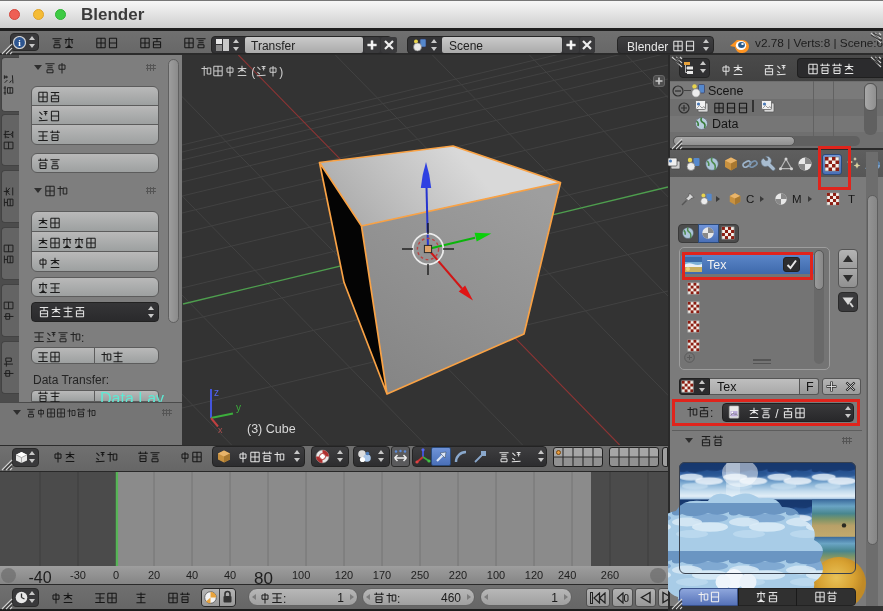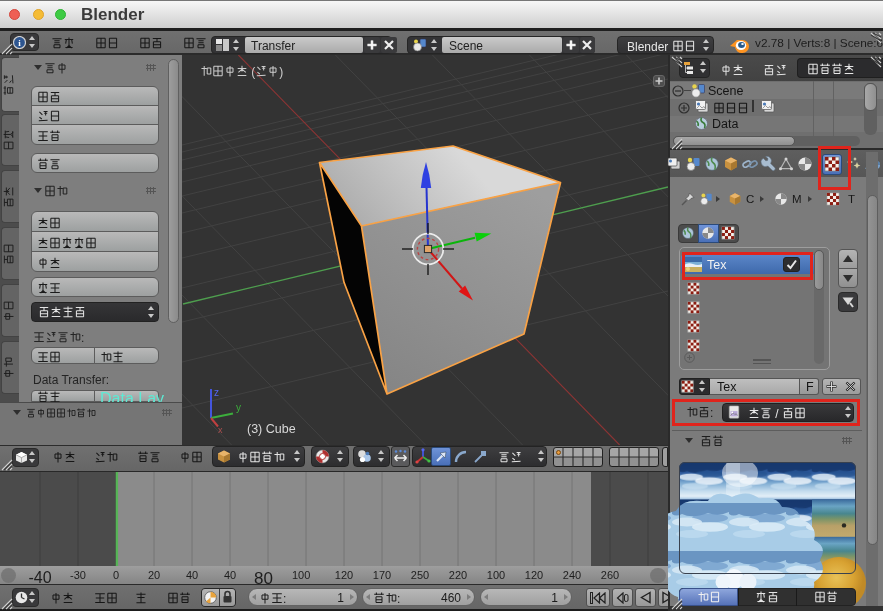--- a/index.html
+++ b/index.html
@@ -488,21 +488,21 @@
 <div class="tx" style="left:178.0px;top:570px;width:28px;text-align:center;color:#1e1e1e;font-size:11px">40</div>
 <div class="tx" style="left:216.0px;top:570px;width:28px;text-align:center;color:#1e1e1e;font-size:11px">40</div>
 <div class="tx" style="left:254.0px;top:570px;width:28px;color:#1e1e1e;font-size:17px">80</div>
 <div class="tx" style="left:292.0px;top:570px;width:28px;text-align:left;color:#1e1e1e;font-size:11px">100</div>
 <div class="tx" style="left:330.0px;top:570px;width:28px;text-align:center;color:#1e1e1e;font-size:11px">120</div>
 <div class="tx" style="left:368.0px;top:570px;width:28px;text-align:center;color:#1e1e1e;font-size:11px">170</div>
 <div class="tx" style="left:406.0px;top:570px;width:28px;text-align:center;color:#1e1e1e;font-size:11px">250</div>
 <div class="tx" style="left:444.0px;top:570px;width:28px;text-align:center;color:#1e1e1e;font-size:11px">220</div>
 <div class="tx" style="left:482.0px;top:570px;width:28px;text-align:center;color:#1e1e1e;font-size:11px">100</div>
 <div class="tx" style="left:520.0px;top:570px;width:28px;text-align:center;color:#1e1e1e;font-size:11px">120</div>
-<div class="tx" style="left:558.0px;top:570px;width:28px;text-align:center;color:#1e1e1e;font-size:11px">240</div>
+<div class="tx" style="left:558.0px;top:570px;width:28px;text-align:left;color:#1e1e1e;font-size:11px">240</div>
 <div class="tx" style="left:596.0px;top:570px;width:28px;text-align:center;color:#1e1e1e;font-size:11px">260</div>
 <div class="ab" style="left:1px;top:567.5px;width:15px;height:15px;background:#6f6f6f;border-radius:8px;opacity:0.75"></div>
 <div class="ab" style="left:650px;top:567.5px;width:16px;height:15px;background:#6f6f6f;border-radius:8px;opacity:0.75"></div>
 <div class="ab" style="left:0;top:584px;width:668px;height:25px;background:linear-gradient(#707070,#666666);border-top:1px solid #2a2a2a"></div>
 <div class="ab" style="left:0;top:609px;width:883px;height:2px;background:#1d1d1d"></div>
 <div class="ab" style="left:12px;top:588px;width:27px;height:19px;background:#39393b;border:1px solid #2a2a2a;border-radius:4px"></div>
 <svg class="ab" style="left:15px;top:591px" width="13" height="13" viewBox="0 0 13 13">
       <circle cx="6.5" cy="6.5" r="5.8" fill="#e8e8e8"></circle>
       <path d="M6.5 6.5 L6.5 2.5 M6.5 6.5 L9.5 8" stroke="#333" stroke-width="1.3"></path>
     </svg>

